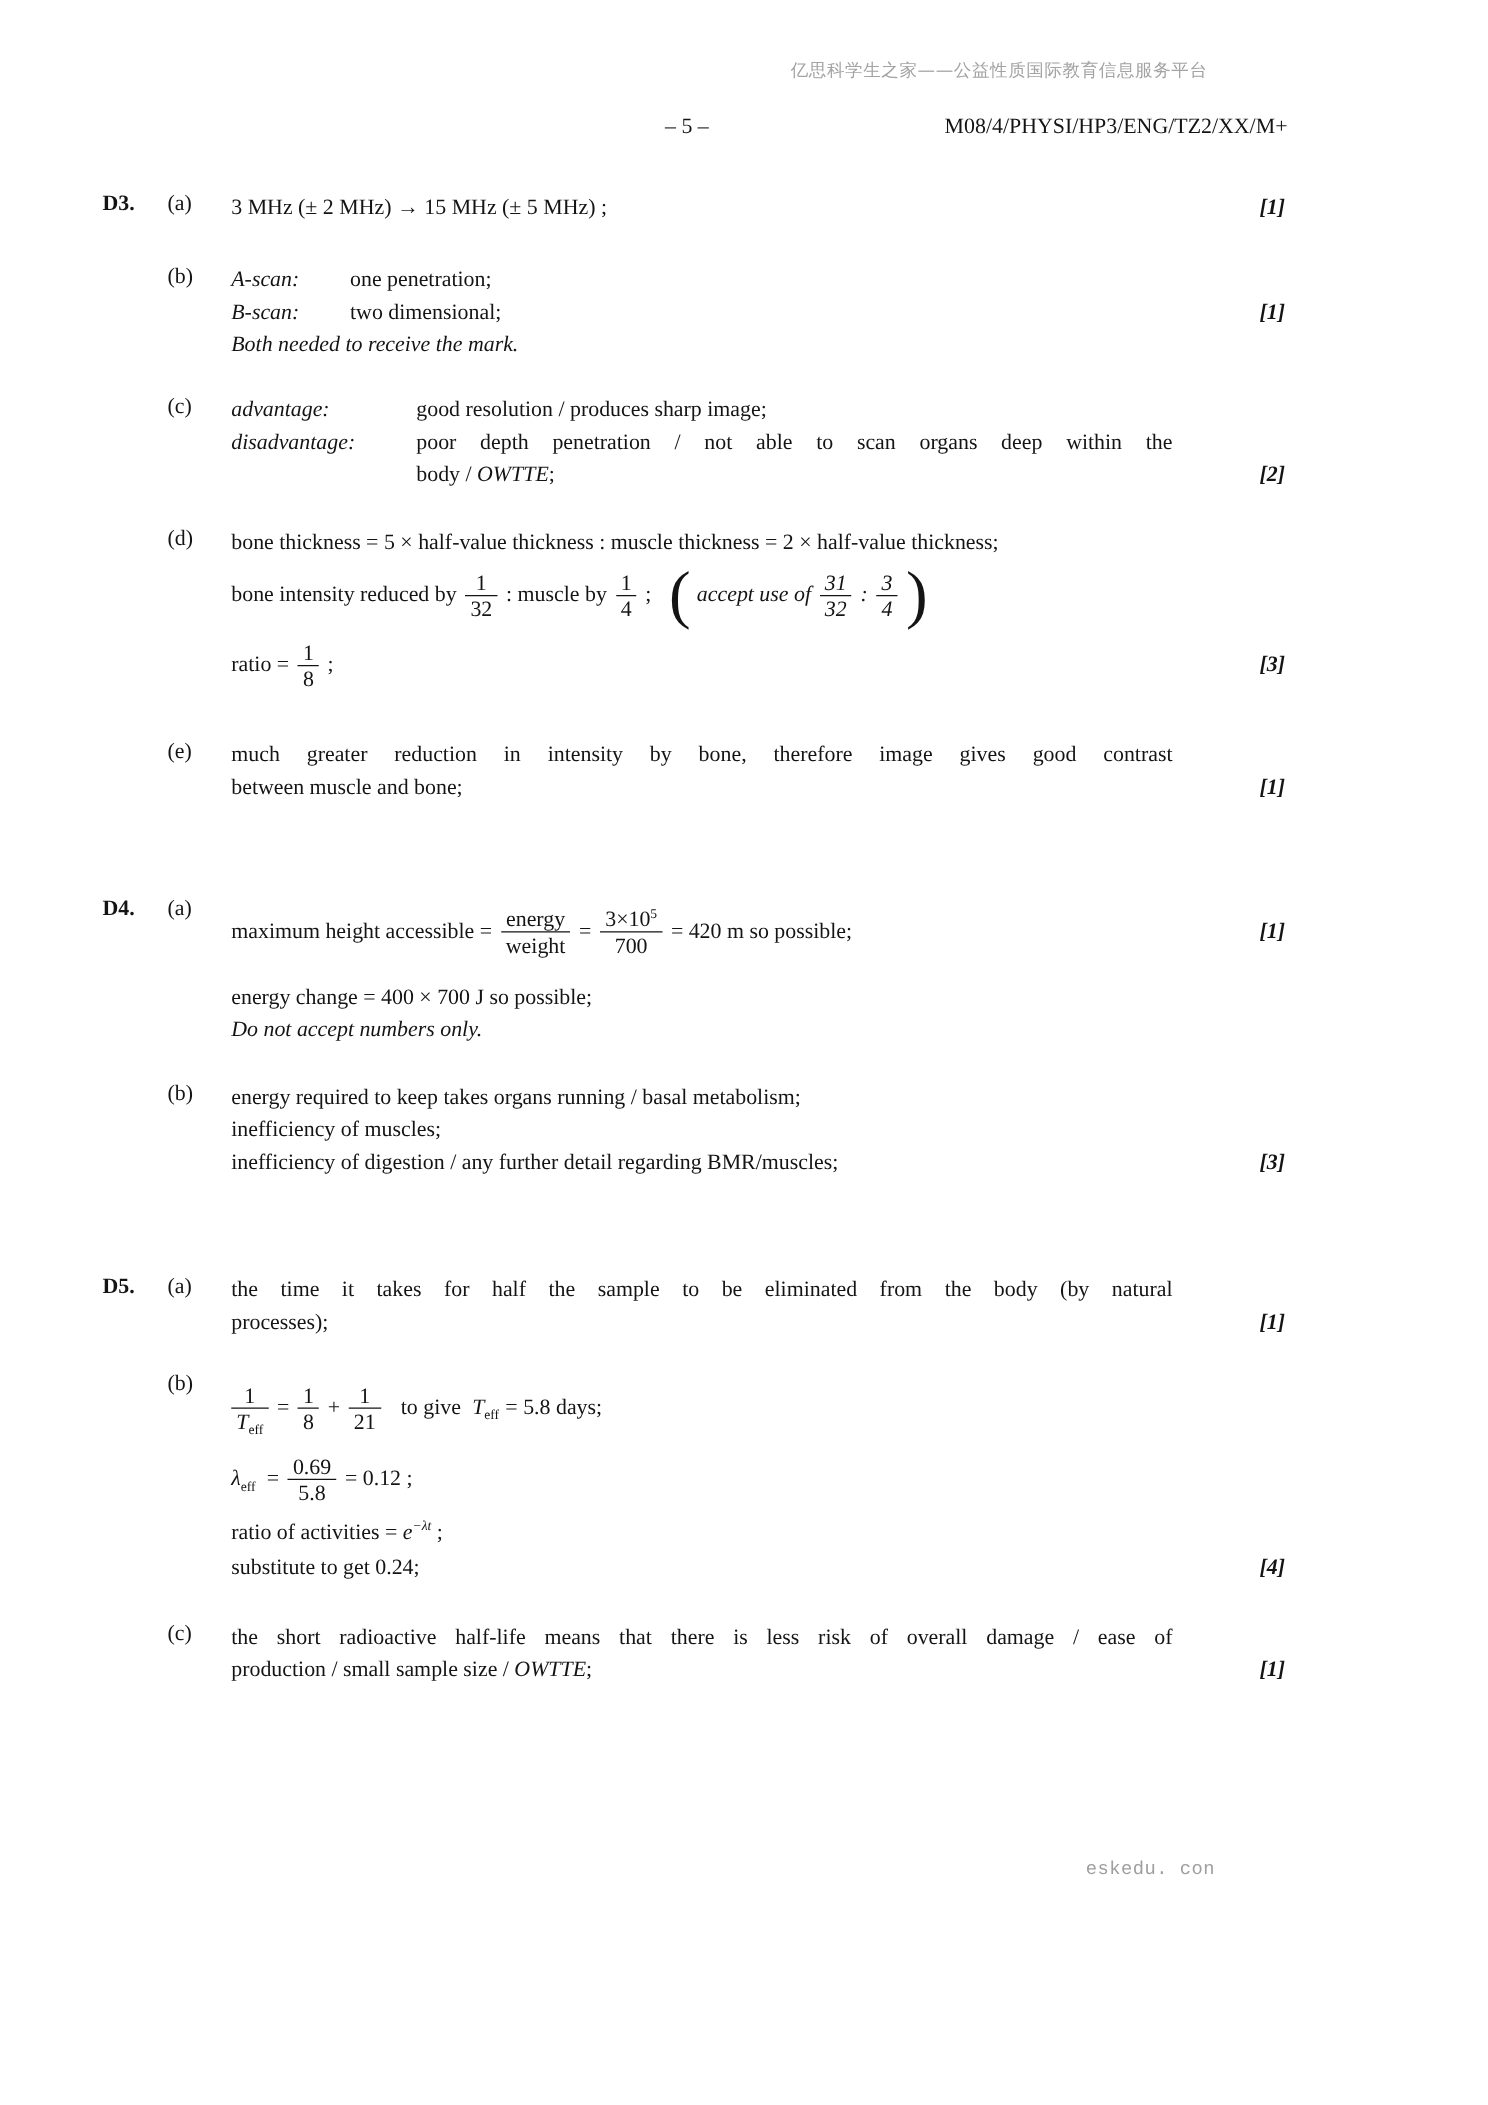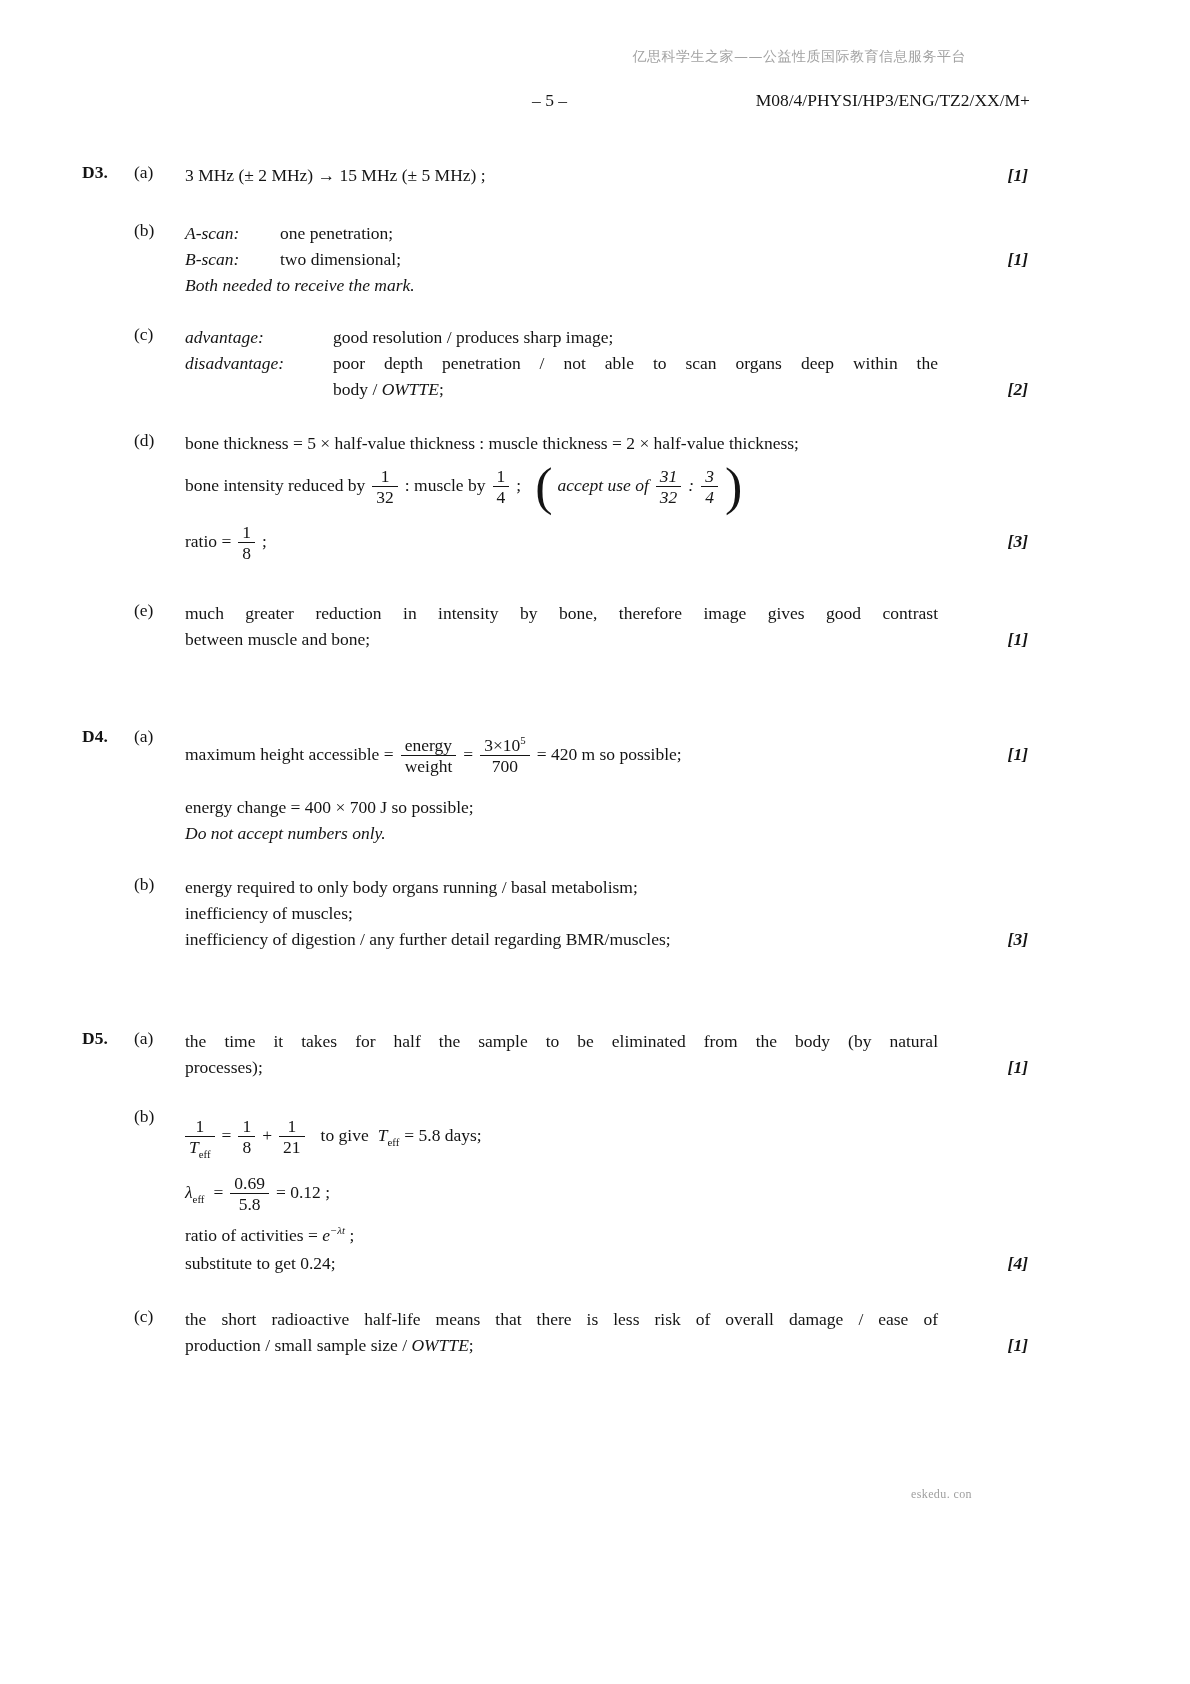--- a/index.html
+++ b/index.html
@@ -19,21 +19,21 @@
     top: 48px;
     right: 224px;
     font-family: "DejaVu Sans", sans-serif;
     font-size: 14px;
     color: #a3a3a3;
     letter-spacing: 0.5px;
   }
   .header { position: absolute; top: 90px; left: 0; width: 100%; height: 26px; }
   .pagenum { position: absolute; left: 532px; }
   .papercode { position: absolute; right: 160px; }
-  .content { position: absolute; top: 162px; left: 82px; width: 946px; }
+  .content { position: absolute; top: 152px; left: 82px; width: 946px; }
 
   .item { position: relative; display: flex; width: 946px; }
   .qnum { flex: none; width: 52px; font-weight: bold; }
   .qletter { flex: none; width: 51px; }
   .qbody { flex: none; width: 753px; }
   .qmarks {
     position: absolute; right: 0; top: 0; width: 90px;
     text-align: right; font-style: italic; font-weight: bold;
     line-height: 26px;
   }
@@ -56,22 +56,22 @@
   .bp-left { margin-left: 14px; }
   sup { font-size: 62%; line-height: 0; }
   sub { font-size: 62%; line-height: 0; }
   .sp { margin-left: 9px; }
   .sp-sm { margin-left: 5px; font-family: Liberation Serif, serif; }
 
   .wm-bottom {
     position: absolute;
     top: 1487px;
     right: 218px;
-    font-family: Liberation Serif, serif;
-    font-size: 12px;
+    font-family: Liberation Mono, monospace;
+    font-size: 15px;
     color: #9e9e9e;
     letter-spacing: 0.4px;
   }
 </style>
 </head>
 <body>
 
 <div class="page">
 
   <div class="wm-top">亿思科学生之家——公益性质国际教育信息服务平台</div>
@@ -163,21 +163,21 @@
         <div class="line" style="margin-top:12px">energy change  = 400 × 700 J so possible;</div>
         <div class="line italic">Do not accept numbers only.</div>
       </div>
       <div class="qmarks" style="top:15px">[1]</div>
     </div>
 
     <div class="item" style="margin-bottom:76px">
       <div class="qnum"></div>
       <div class="qletter">(b)</div>
       <div class="qbody">
-        <div class="line">energy required to only body organs running / basal metabolism;</div>
+        <div class="line">energy required to keep takes organs running / basal metabolism;</div>
         <div class="line">inefficiency of muscles;</div>
         <div class="line">inefficiency of digestion / any further detail regarding BMR/muscles;</div>
       </div>
       <div class="qmarks" style="top:auto;bottom:0">[3]</div>
     </div>
 
     <div class="item" style="margin-bottom:26px">
       <div class="qnum">D5.</div>
       <div class="qletter">(a)</div>
       <div class="qbody">

